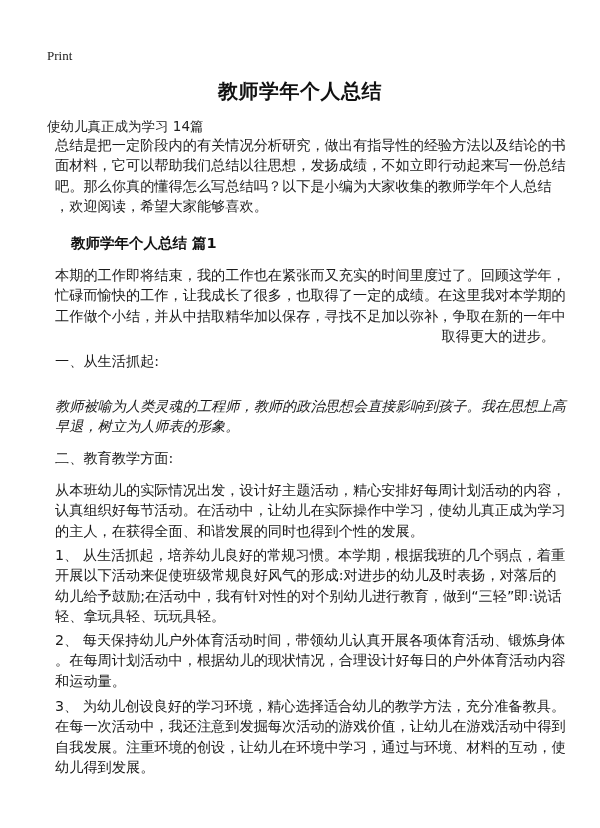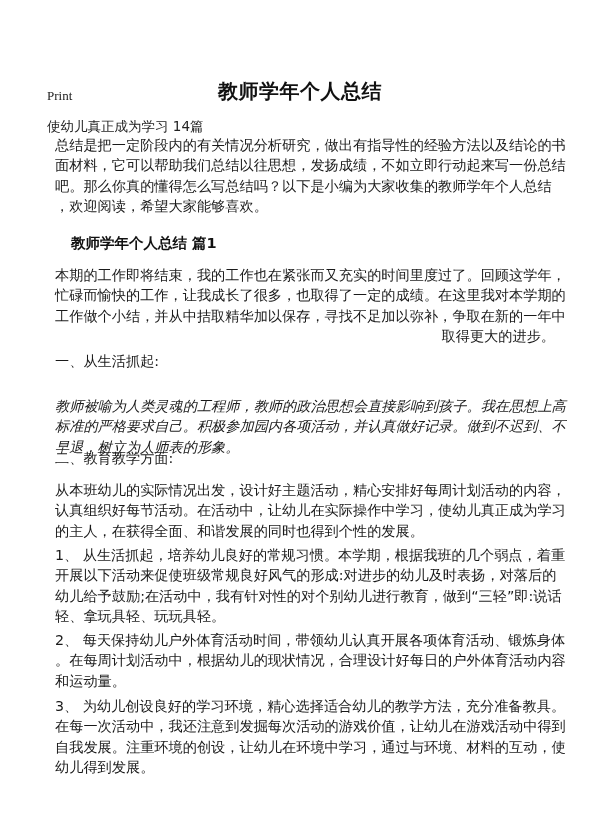--- a/index.html
+++ b/index.html
@@ -1,19 +1,19 @@
 <!DOCTYPE html>
 <html><head>
 <meta charset="utf-8">
 <style>
   html, body { margin: 0; padding: 0; background: #ffffff; }
   body { width: 600px; height: 828px; overflow: hidden; position: relative;
          font-family: "DejaVu Sans", "Liberation Sans", sans-serif; color: #111; }
   .print { position: absolute; left: 47px; top: 48px; font-family: "Liberation Serif", "DejaVu Serif", serif;
-           font-size: 13px; color: #222; margin-top: 40px; }
+           font-size: 13px; color: #222; }
   .title { position: absolute; left: 0; width: 600px; top: 78px; text-align: center;
            font-size: 20px; font-weight: bold; letter-spacing: 0.5px; color: #111; }
   .subtitle { position: absolute; left: 47px; top: 118px; font-size: 13.5px; color: #222; }
   .para { position: absolute; left: 55px; width: 500px; font-size: 14.2px; line-height: 20.3px;
           color: #1a1a1a; margin: 0; white-space: normal; }
   .para span { display: block; white-space: nowrap; }
   .heading { position: absolute; left: 71px; font-size: 14.5px; font-weight: bold; color: #111; }
 </style>
 </head>
 <body>
@@ -37,21 +37,20 @@
   <span>工作做个小结，并从中拮取精华加以保存，寻找不足加以弥补，争取在新的一年中</span>
   <span>取得更大的进步。</span>
 </div>
 
 <div class="para" style="top:351px;">
   <span>一、从生活抓起:</span>
 </div>
 
 <div class="para" style="top:396px;font-style:italic;">
   <span>教师被喻为人类灵魂的工程师，教师的政治思想会直接影响到孩子。我在思想上高</span>
-  <span>标准的严格要求自己。积极参加园内各项活动，并认真做好记录。做到不迟到、不</span>
   <span>早退，树立为人师表的形象。</span>
 </div>
 
 <div class="para" style="top:448px;">
   <span>二、教育教学方面:</span>
 </div>
 
 <div class="para" style="top:480px;">
   <span>从本班幼儿的实际情况出发，设计好主题活动，精心安排好每周计划活动的内容，</span>
   <span>认真组织好每节活动。在活动中，让幼儿在实际操作中学习，使幼儿真正成为学习</span>

